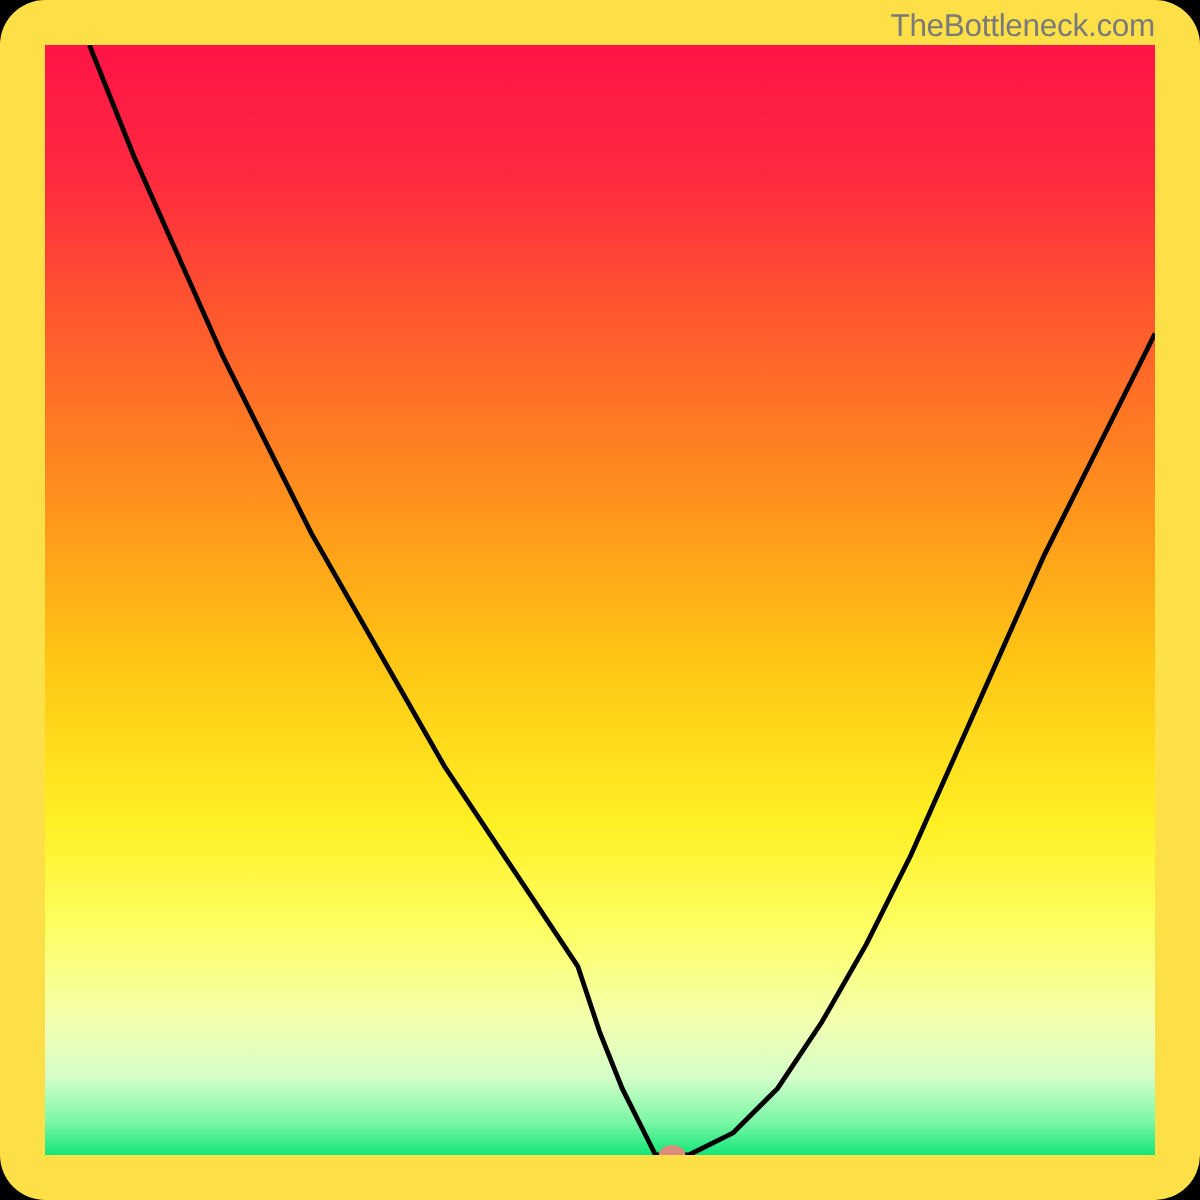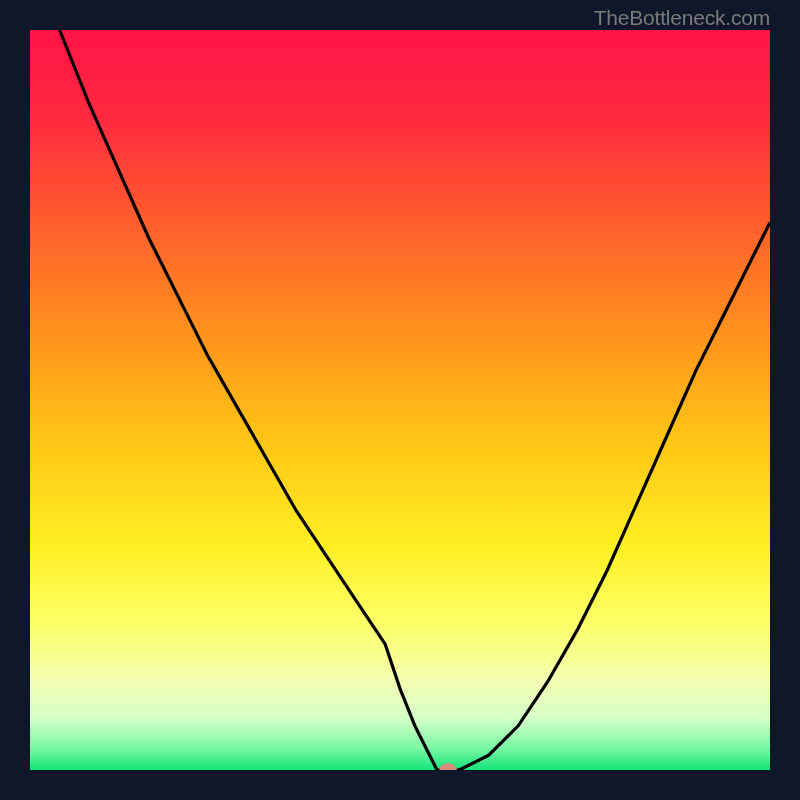--- a/index.html
+++ b/index.html
@@ -7,21 +7,22 @@
     padding: 0;
     background: #000;
     width: 800px;
     height: 800px;
     overflow: hidden;
   }
   .container {
     position: relative;
     width: 800px;
     height: 800px;
-    background: #0f172a;
+    background: #fde047;
+    border-radius: 30px;
   }
   .plot-area {
     position: absolute;
     left: 30px;
     top: 30px;
     width: 740px;
     height: 740px;
   }
   .watermark {
     position: absolute;

